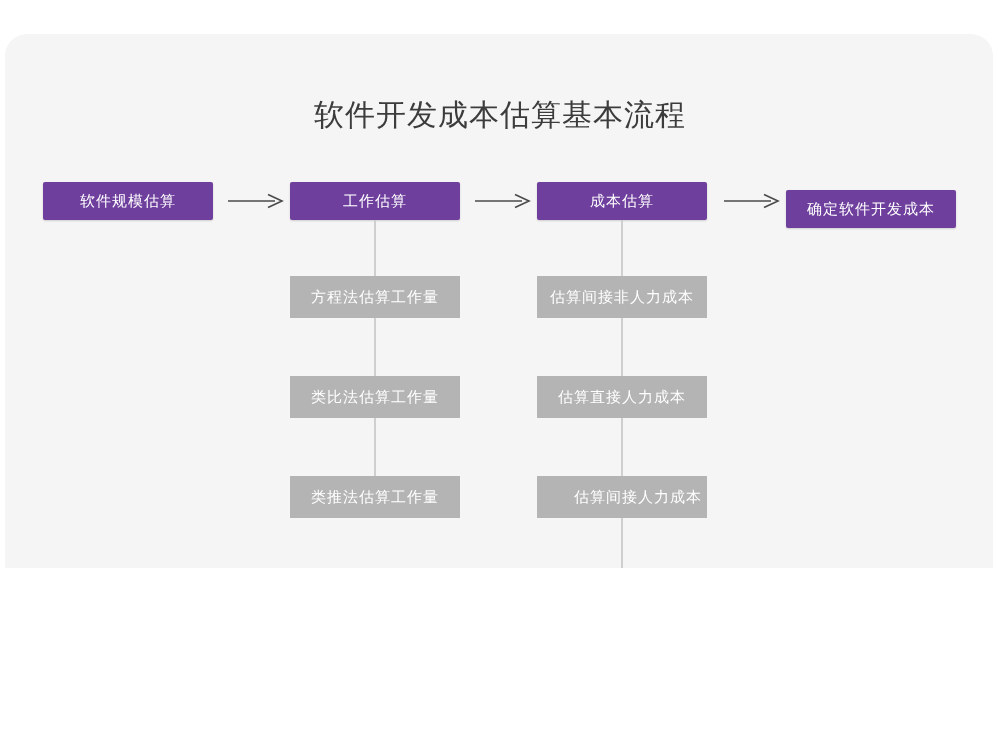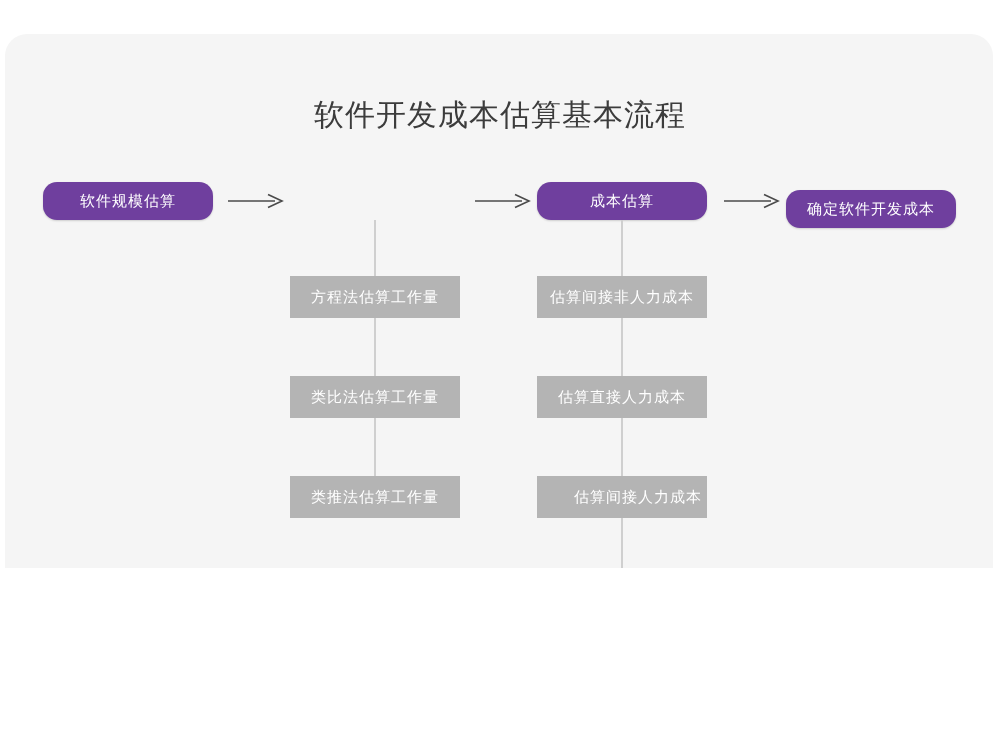--- a/index.html
+++ b/index.html
@@ -53,21 +53,21 @@
     align-items: center;
     justify-content: center;
     text-align: center;
     white-space: nowrap;
     user-select: none;
   }
 
   .node.primary {
     background: #6f3f9e;
     color: #ffffff;
-    border-radius: 14px;
+    border-radius: 2px;
     font-size: 15px;
     letter-spacing: 1px;
     box-shadow: 0 1px 2px rgba(0,0,0,0.16);
   }
 
   .node.secondary {
     background: #b4b4b4;
     color: #ffffff;
     border-radius: 0;
     font-size: 15px;
@@ -96,20 +96,21 @@
 <body>
 
 <div id="canvas">
 
   <div class="card"></div>
 
   <div class="page-title">软件开发成本估算基本流程</div>
 
   <div class="node primary" style="left:43px; top:182px; width:170px; height:38px;">软件规模估算</div>
 
+  <div class="node primary" style="left:290px; top:182px; width:170px; height:38px;">工作估算</div>
 
   <div class="node primary" style="left:537px; top:182px; width:170px; height:38px;">成本估算</div>
 
   <div class="node primary" style="left:786px; top:190px; width:170px; height:38px;">确定软件开发成本</div>
 
   <div class="arrow" style="left:225px; top:189px; width:62px;">
     <svg width="58" height="16" viewBox="0 0 58 16" aria-hidden="true">
       <line x1="1" y1="8" x2="48" y2="8" stroke="#4a4a4a" stroke-width="1.6"></line>
       <polyline points="41,1.5 55,8 41,14.5" fill="none" stroke="#4a4a4a" stroke-width="1.6"></polyline>
     </svg>

